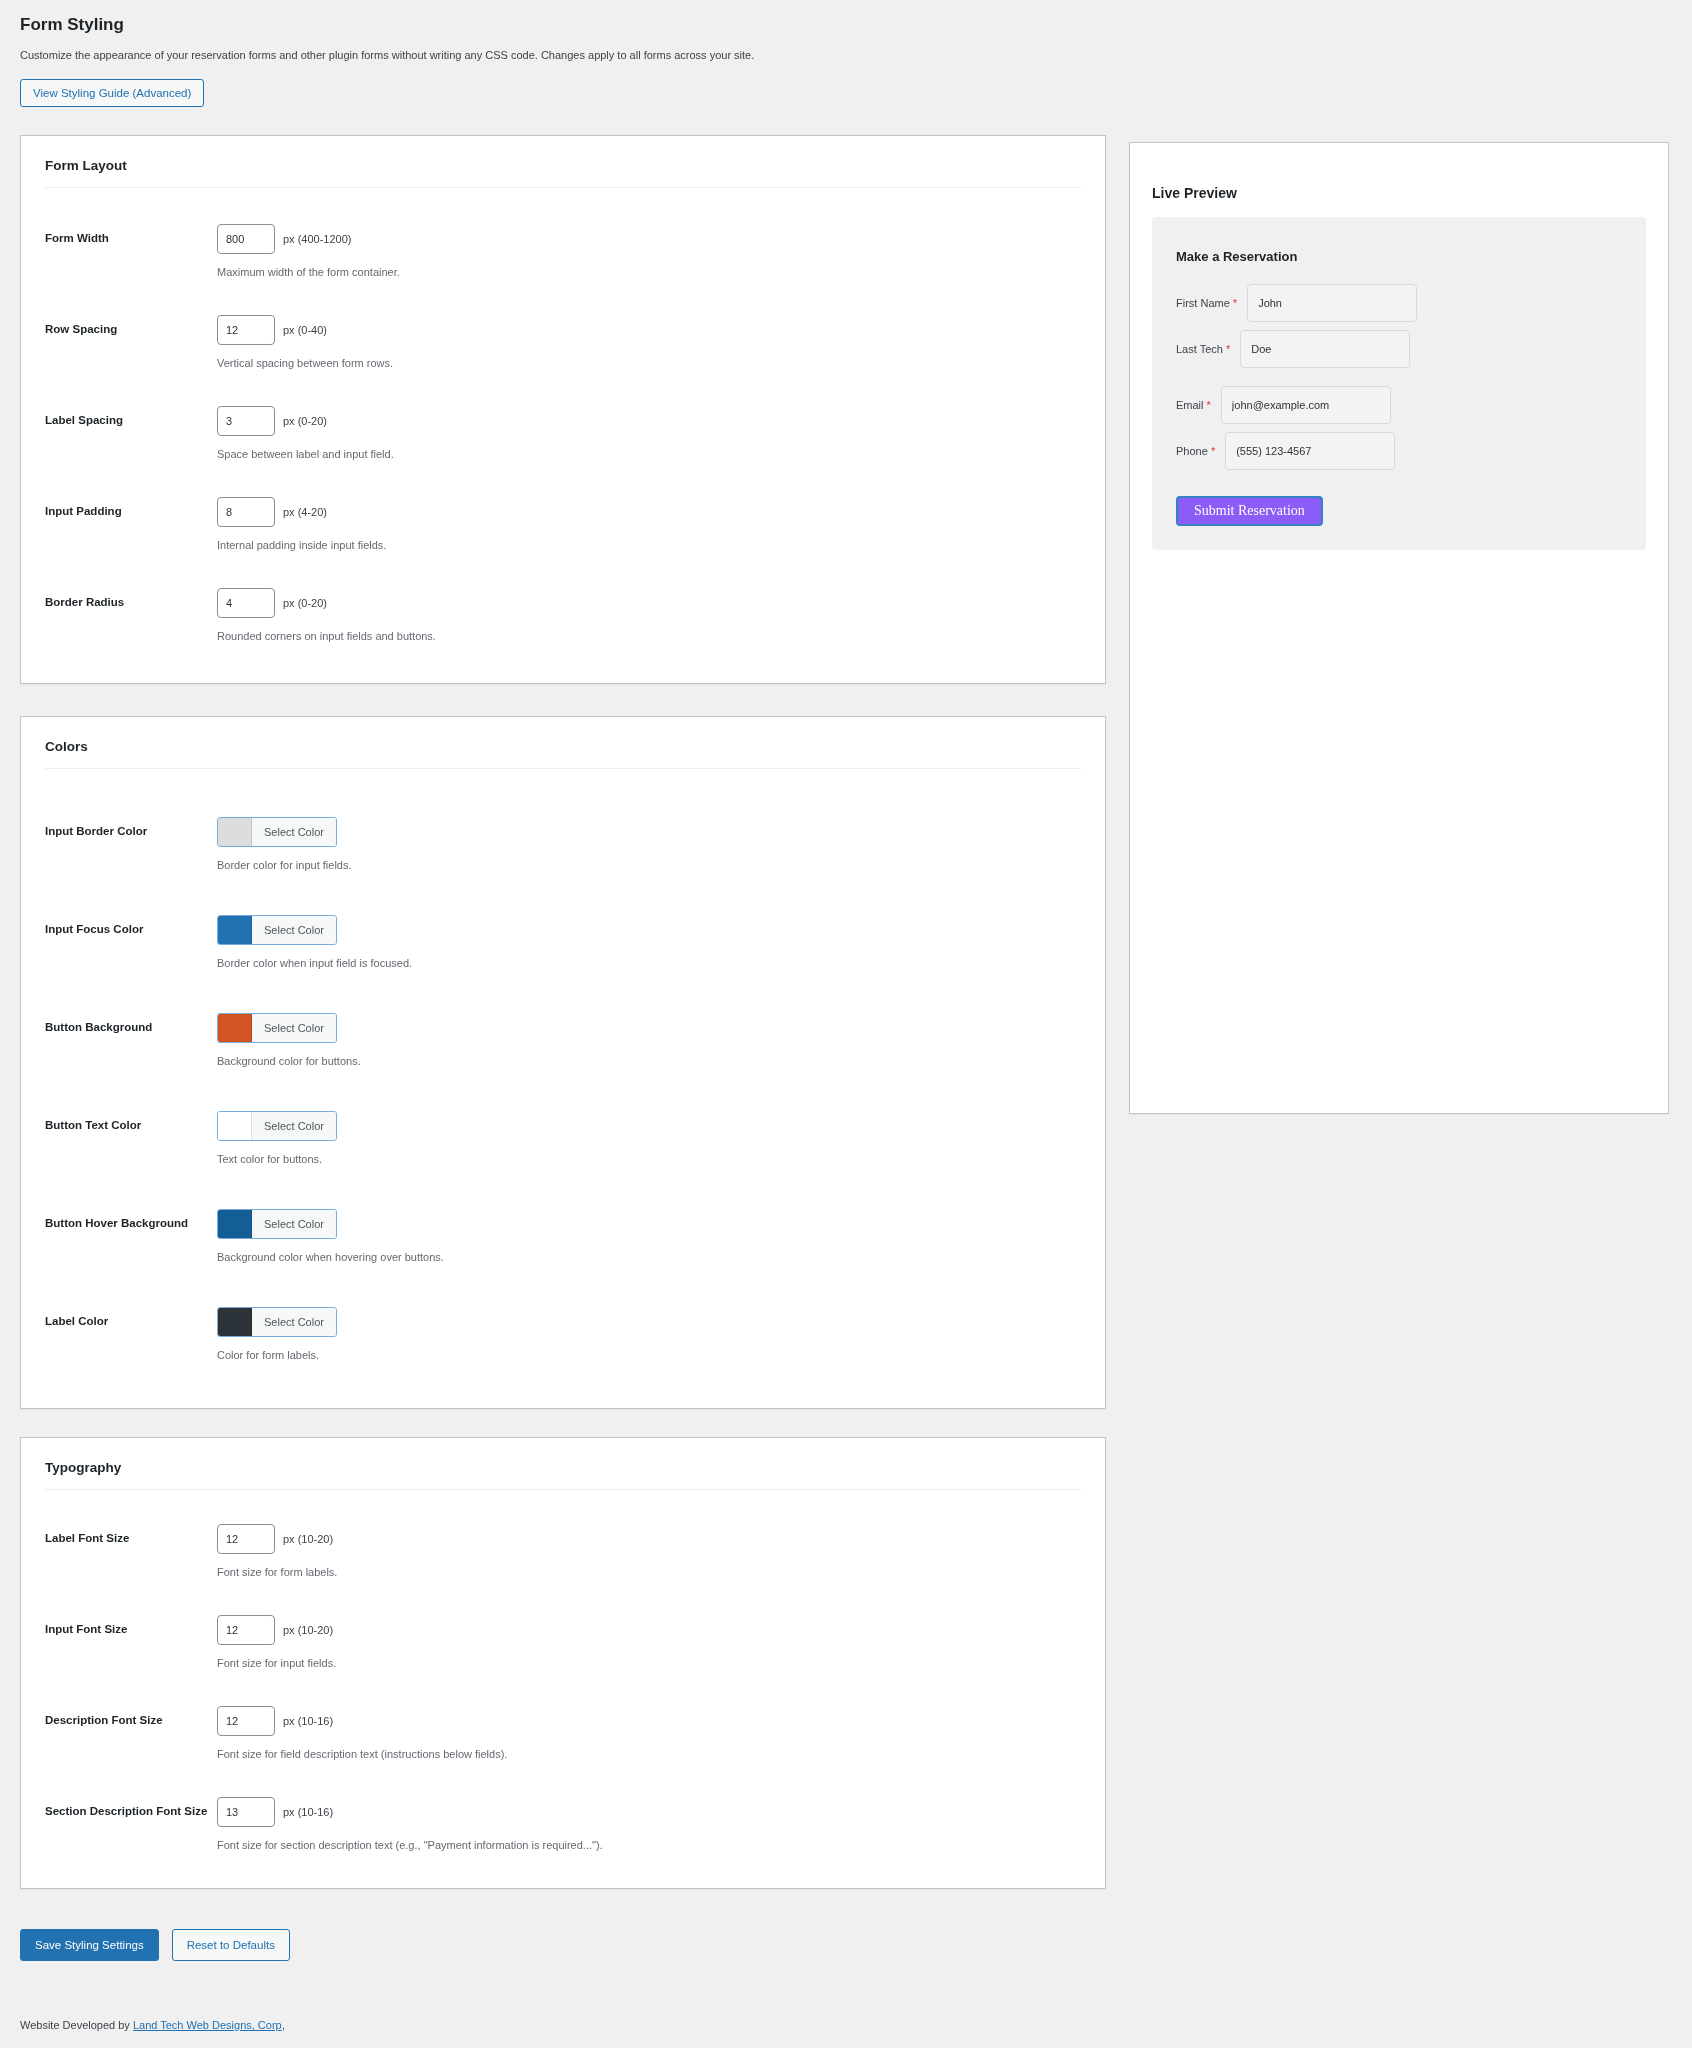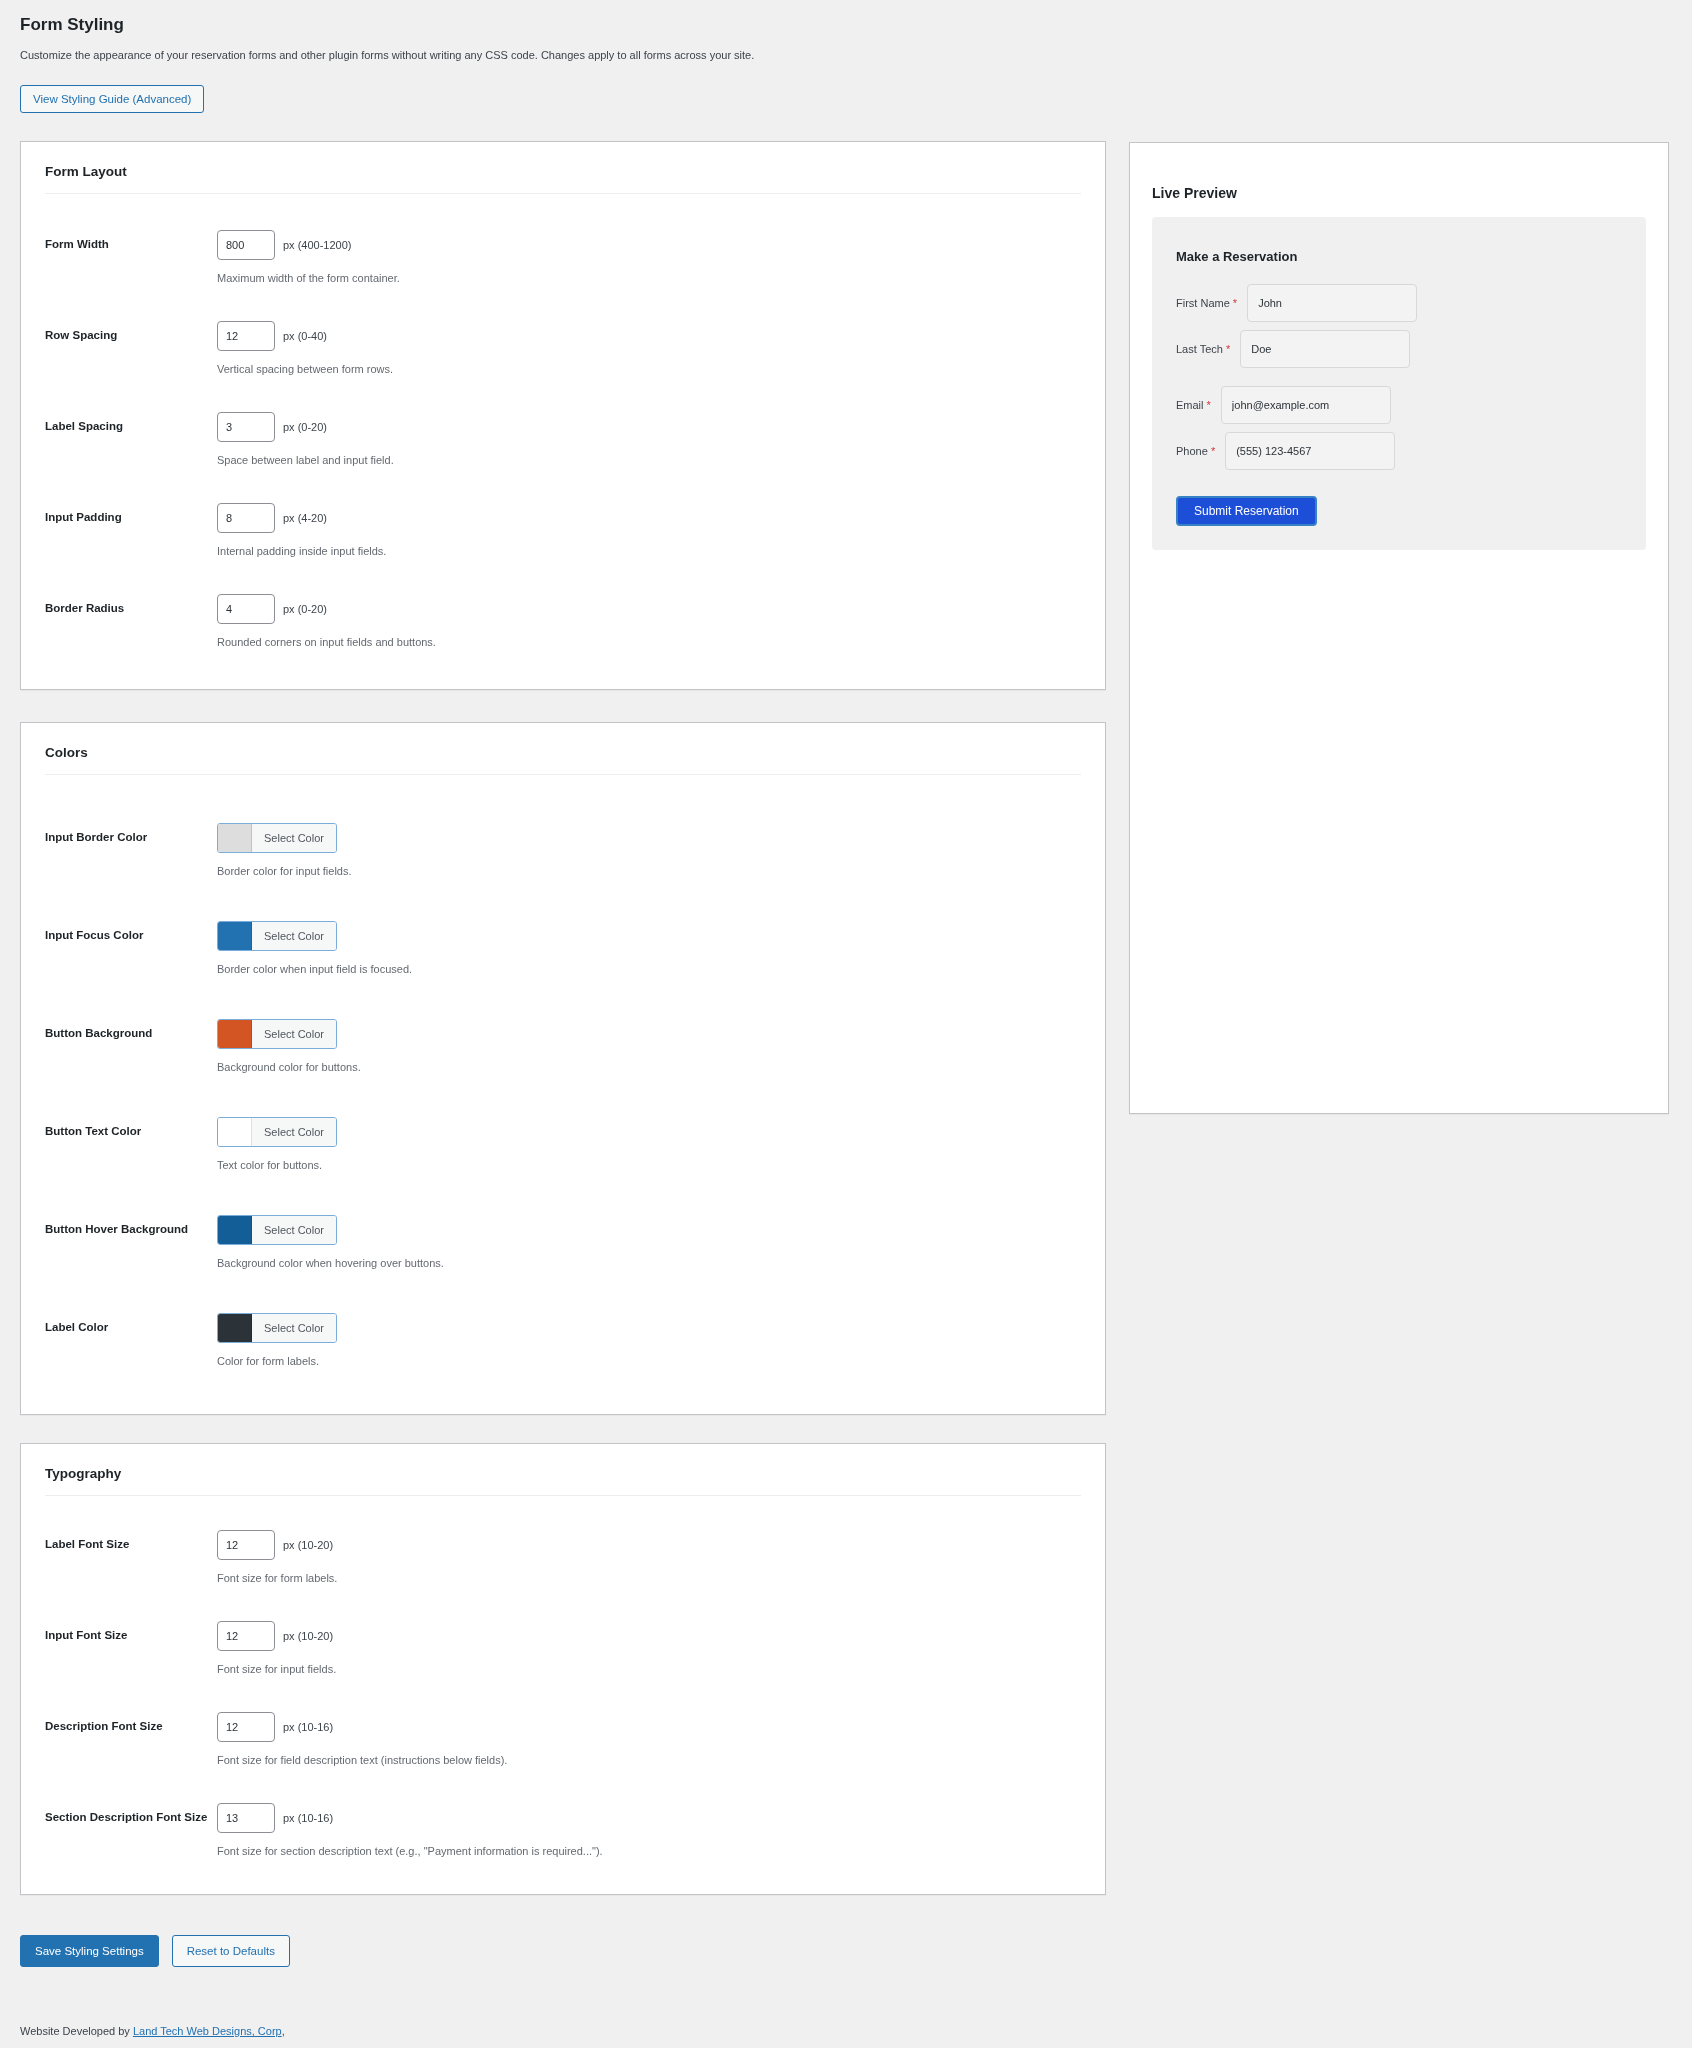--- a/index.html
+++ b/index.html
@@ -11,21 +11,21 @@
     position:relative;
     overflow:hidden;
   }
   .main { padding:14px 0 0 20px; width:1106px; }
 
   h1.page-title { font-size:17px; font-weight:600; color:#1d2327; line-height:22px; }
   .page-desc { margin-top:12px; font-size:11px; line-height:15px; color:#3c434a; }
 
   .btn { display:inline-flex; align-items:center; border-radius:3px; cursor:pointer;
          font-family:"Liberation Sans", sans-serif; font-size:11.5px; }
-  .btn-secondary { margin-top:22px; height:28px; padding:0 12px; background:#f6f7f7;
+  .btn-secondary { margin-top:16px; height:28px; padding:0 12px; background:#f6f7f7;
          border:1px solid #2271b1; color:#2271b1; }
   .btn-primary { height:32px; padding:0 14px; background:#2271b1; border:1px solid #2271b1; color:#fff; }
   .btn-outline { height:32px; padding:0 14px; background:#f6f7f7; border:1px solid #2271b1; color:#2271b1; }
 
   .card { width:1086px; background:#fff; border:1px solid #c3c4c7; padding:0 24px;
           box-shadow:0 1px 1px rgba(0,0,0,.04); }
   .card-1 { margin-top:28px; }
   .card-2 { margin-top:32px; }
   .card-3 { margin-top:28px; }
   .card h2 { font-size:13.5px; font-weight:700; color:#1d2327; padding:22px 0 14px;
@@ -66,22 +66,22 @@
   .preview-box h3 { font-size:13px; font-weight:700; color:#1d2327; }
   .p-row { display:flex; align-items:center; gap:10px; margin-top:8px; }
   .p-row.first { margin-top:20px; }
   .p-row.group-gap { margin-top:18px; }
   .p-row label { font-size:11px; color:#3c434a; white-space:nowrap; }
   .req { color:#d63638; }
   .p-input { width:170px; height:36px; background:#f3f3f4; border:1px solid #d8d8da;
              border-radius:4px; padding:18px 10px; font-size:11px; color:#2c3338;
              font-family:"Liberation Sans", sans-serif; }
   .submit-btn { margin-top:26px; display:inline-block; height:30px; padding:0 16px;
-                background:#1d4ed8; color:#fff; font-size:12px; border:2px solid #3582c4;
-                border-radius:4px; cursor:pointer; font-family:Liberation Sans, sans-serif; }
+                background:#8b5cf6; color:#fff; font-size:14px; border:2px solid #3582c4;
+                border-radius:4px; cursor:pointer; font-family:Liberation Serif, serif; }
 </style>
 </head>
 <body>
 
 <div class="main">
   <h1 class="page-title">Form Styling</h1>
   <p class="page-desc">Customize the appearance of your reservation forms and other plugin forms without writing any CSS code. Changes apply to all forms across your site.</p>
   <button class="btn btn-secondary">View Styling Guide (Advanced)</button>
 
   

